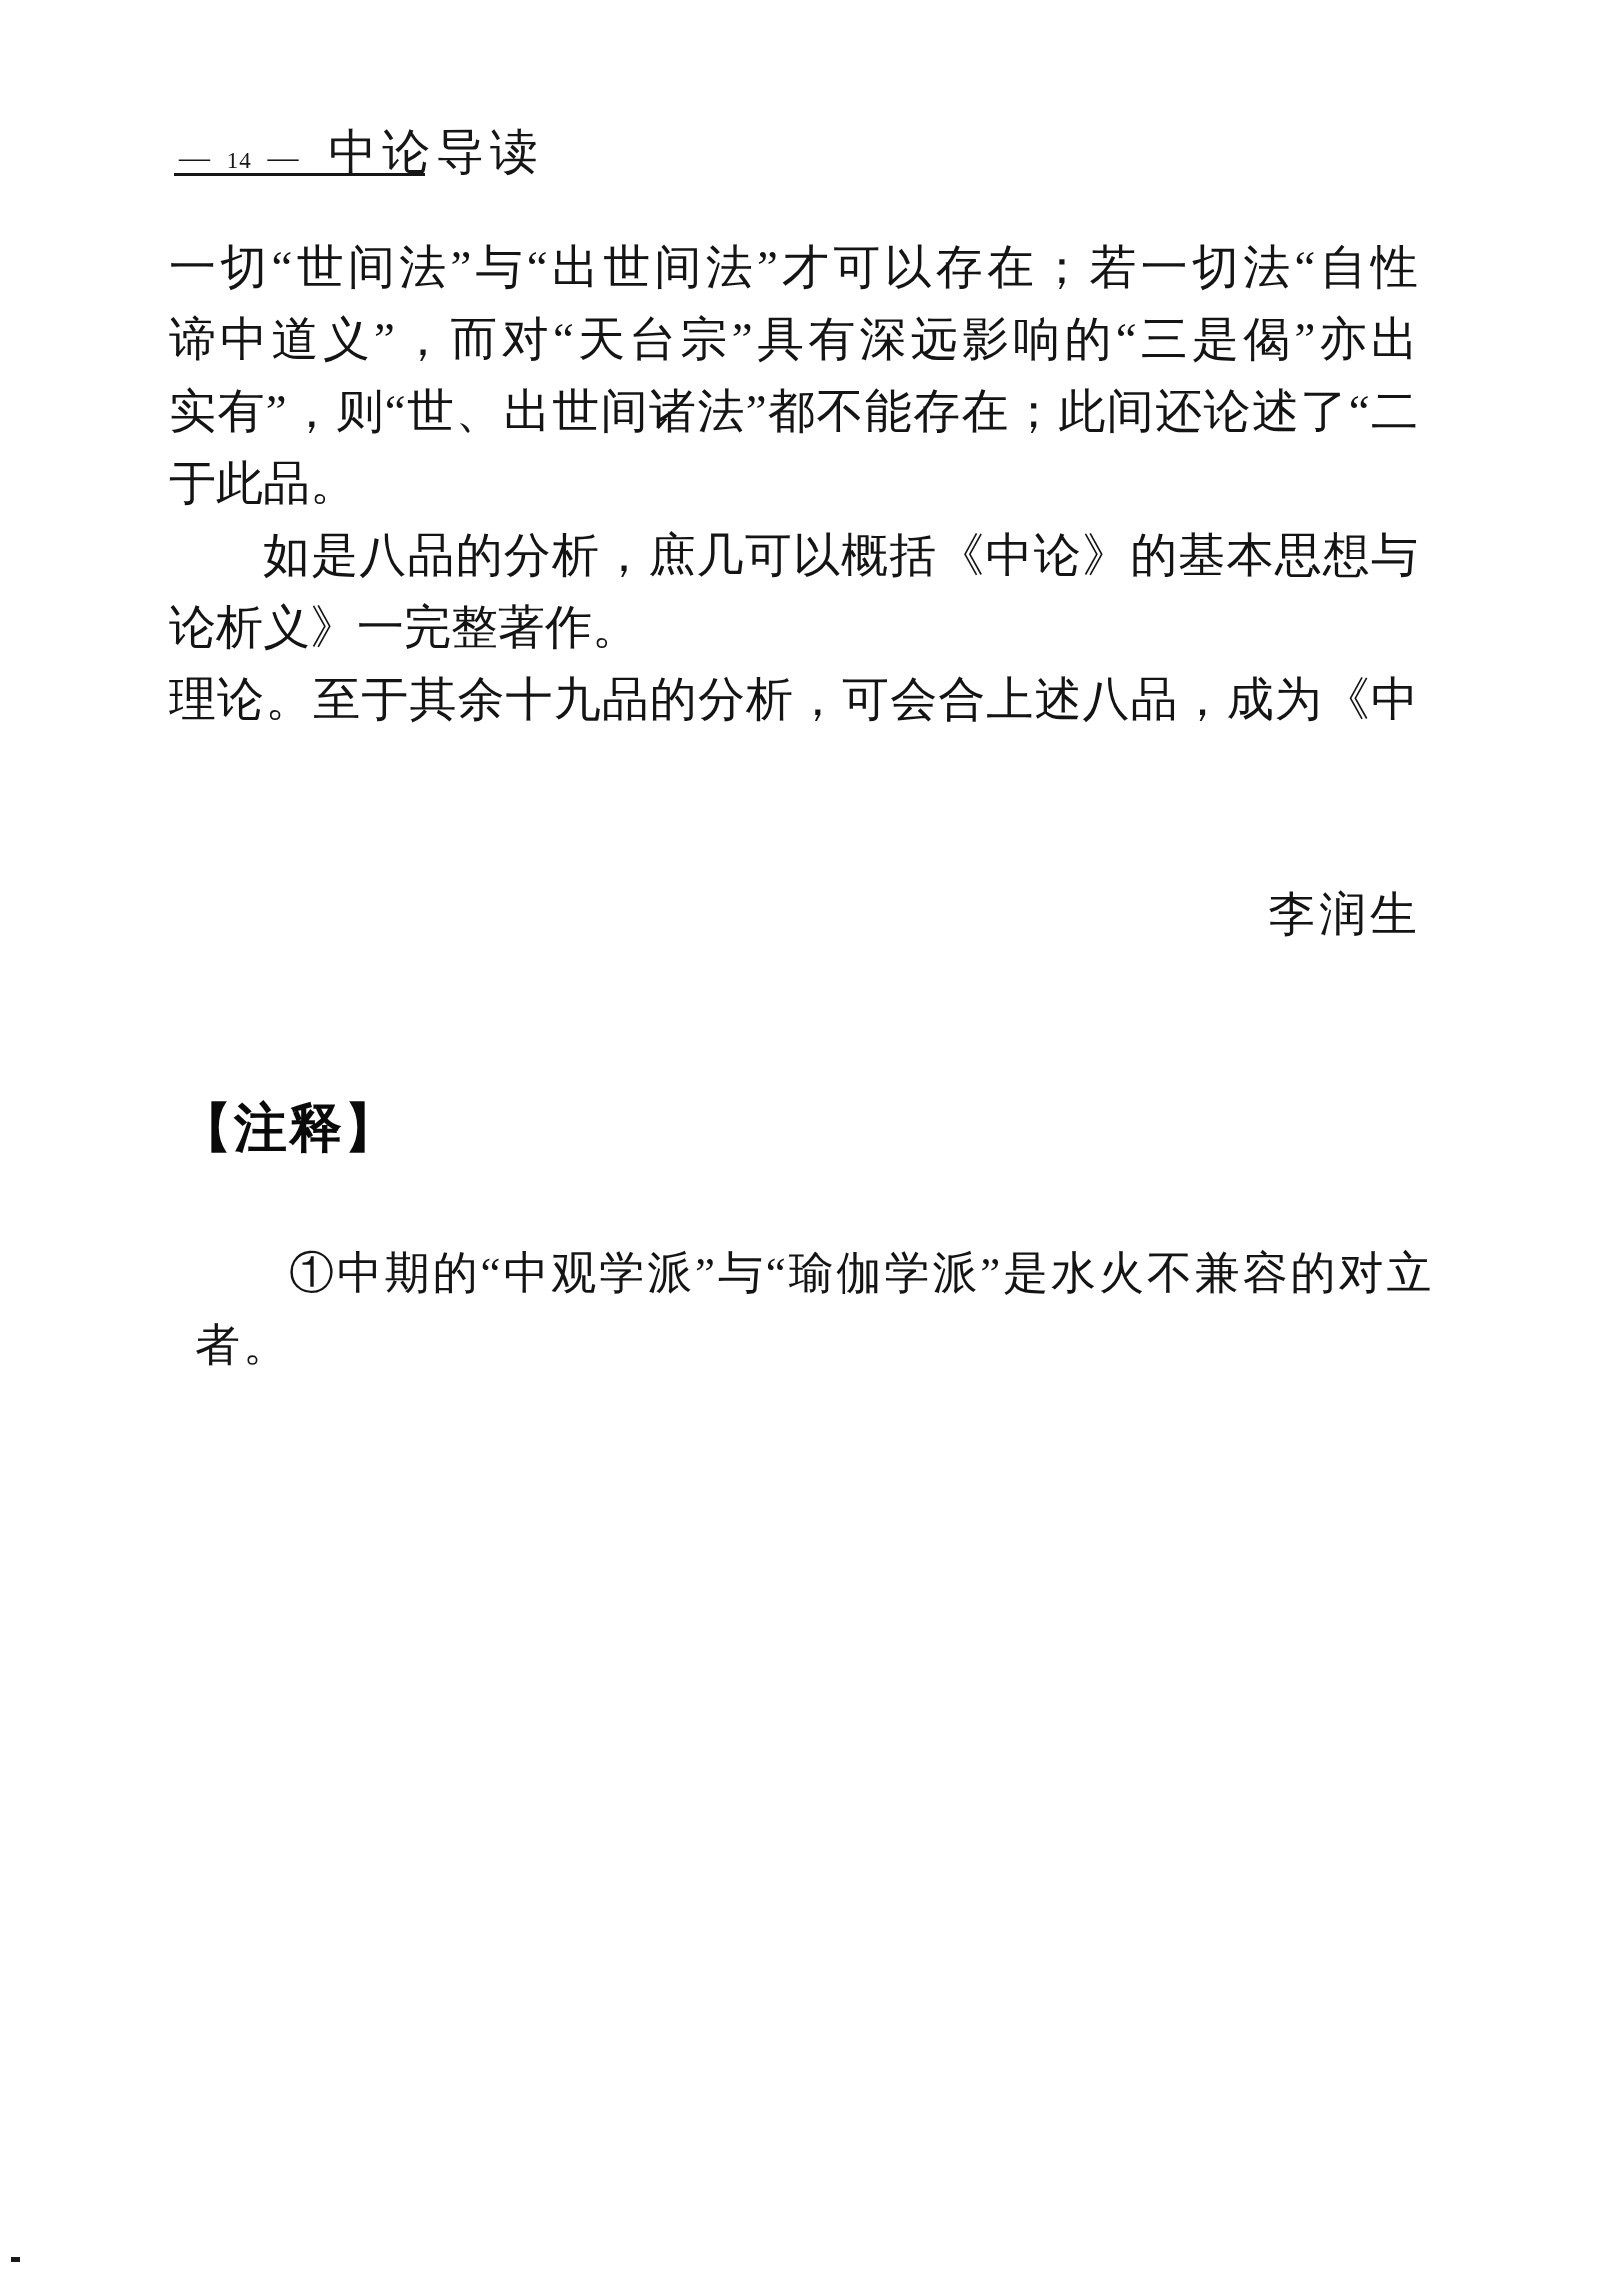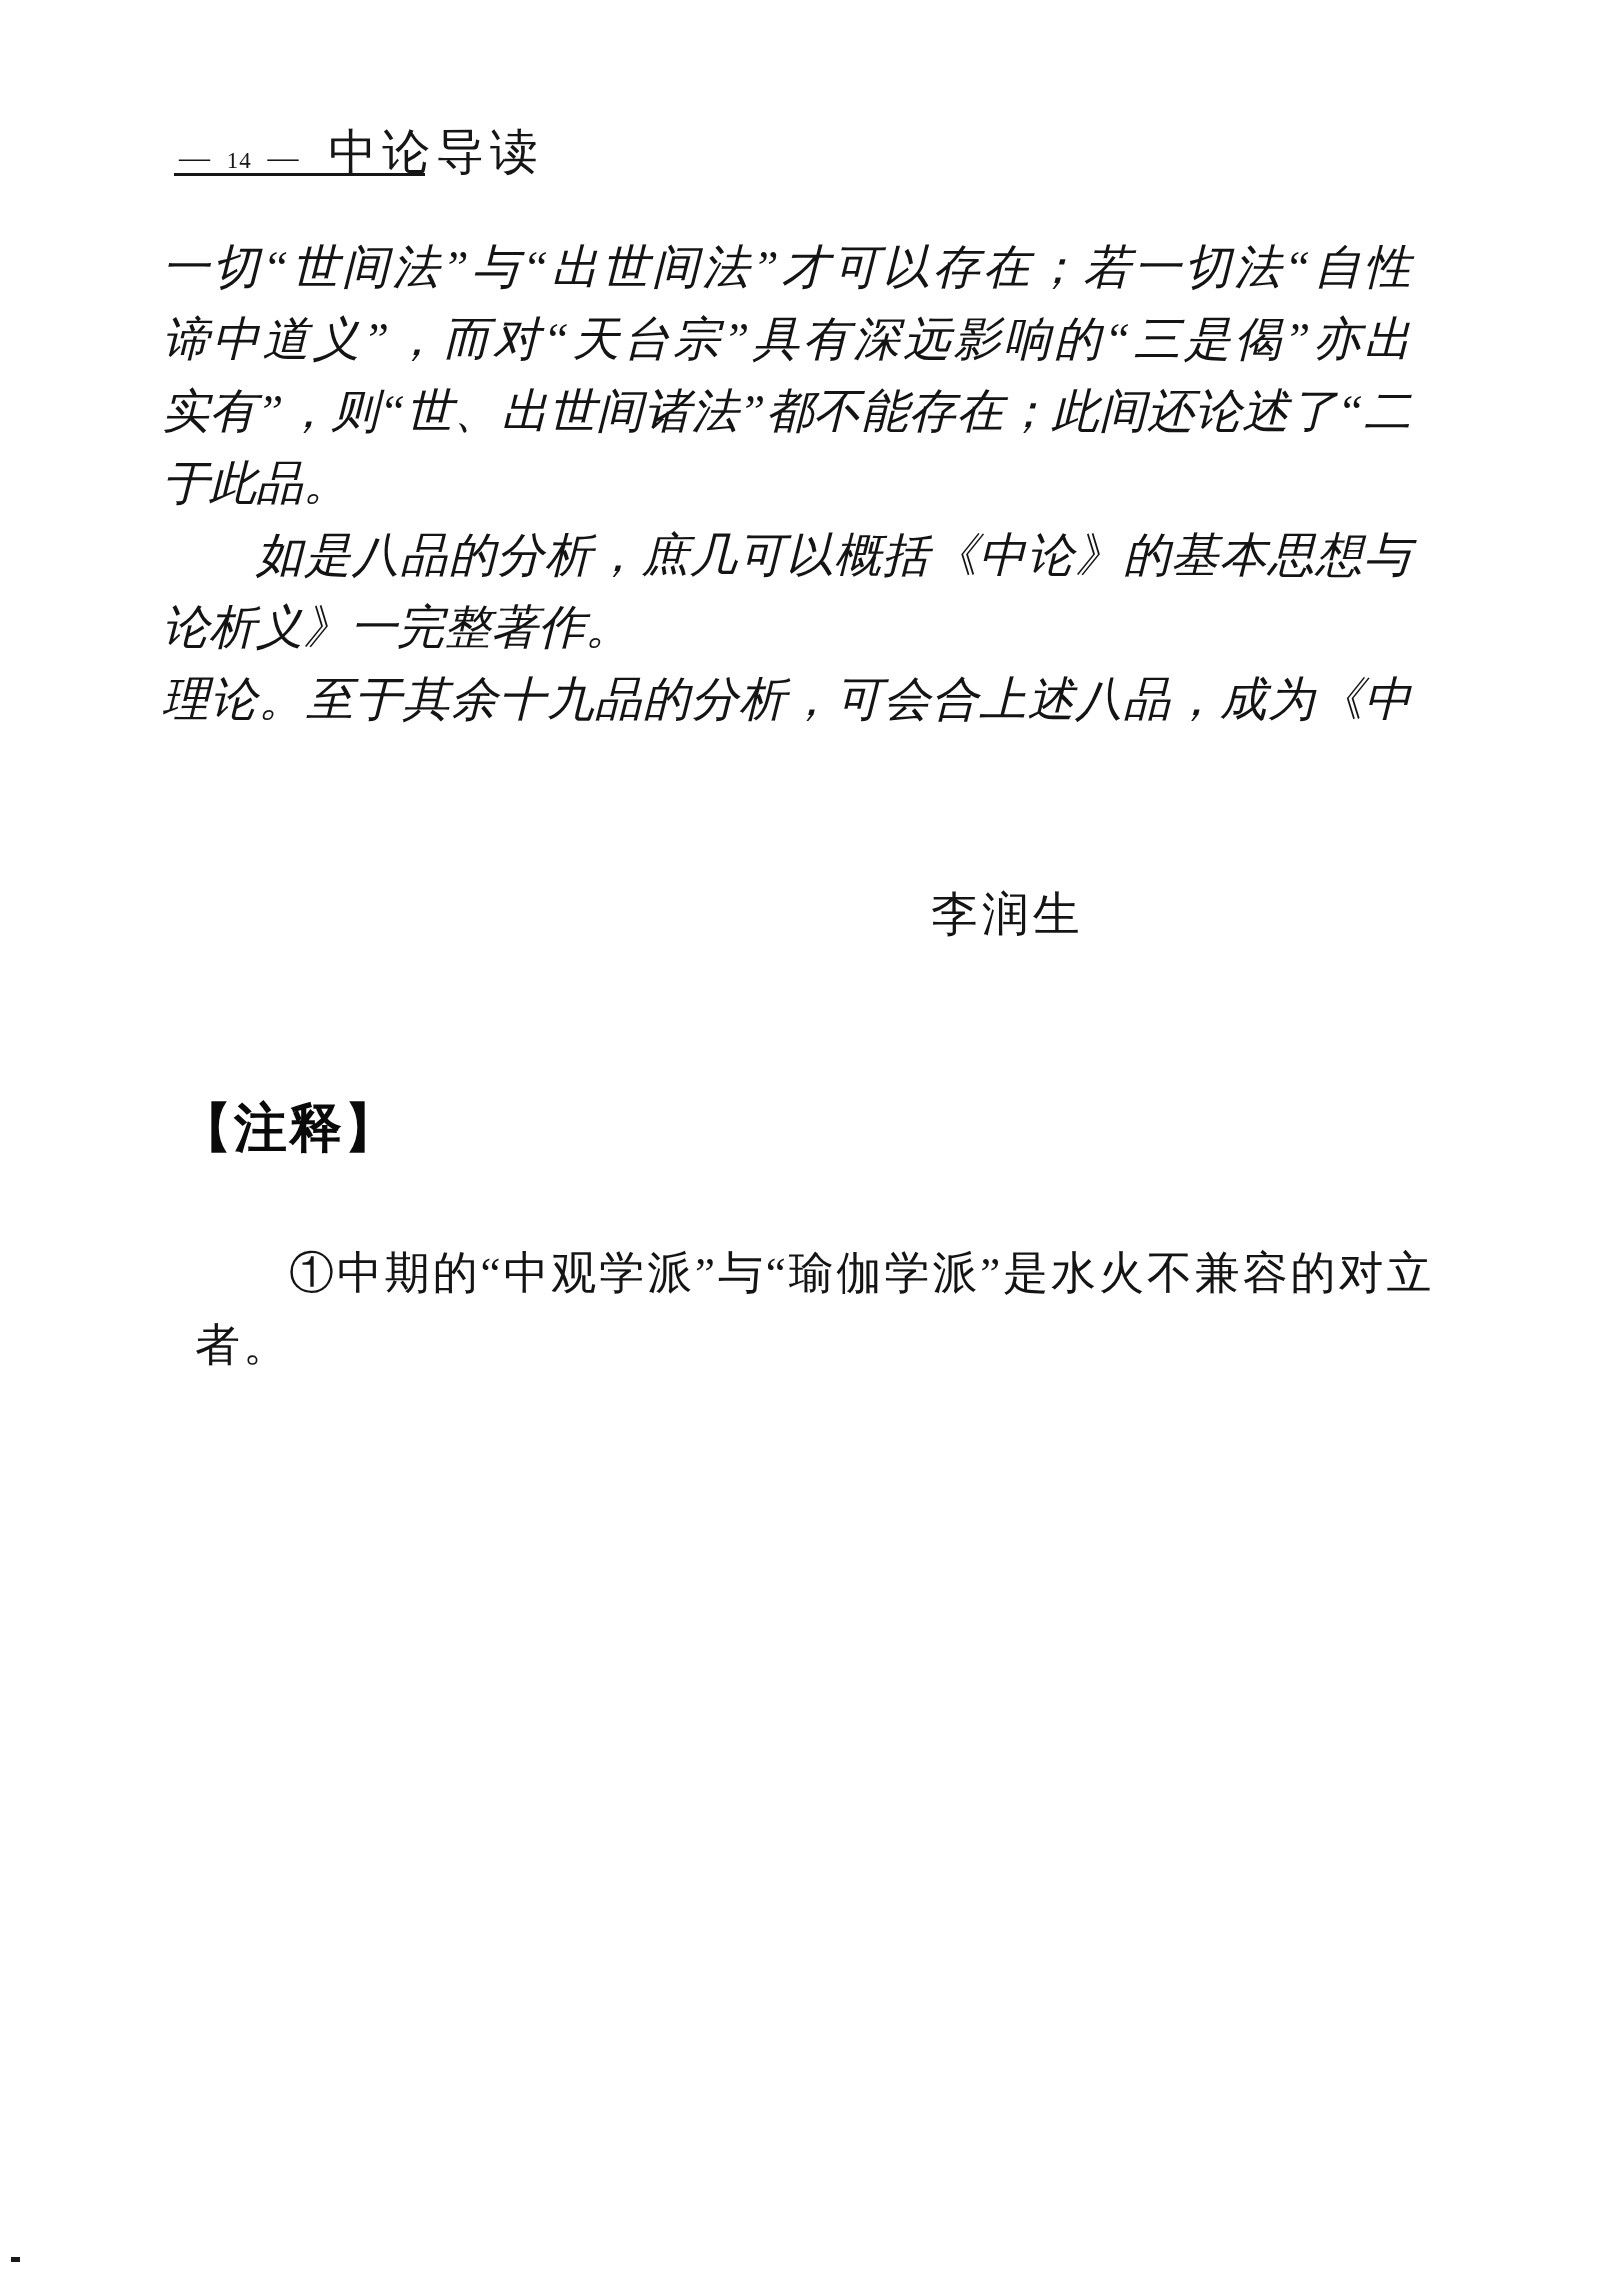--- a/index.html
+++ b/index.html
@@ -35,46 +35,45 @@
     top: 173px;
     left: 174px;
     width: 251px;
     height: 2.9px;
     background: #161616;
   }
   
   .body-text {
     position: absolute;
     top: 231px;
-    left: 162px;
+    left: 169px;
     width: 1249px;
     font-size: 47px;
     color: #141414;
-    font-style: italic;
   }
   .line {
     margin: 0;
     height: 72px;
     line-height: 72px;
     text-align: justify;
     text-align-last: justify;
     white-space: nowrap;
   }
   .line.end {
     text-align: center;
     text-align-last: left;
   }
   .line.indent { text-indent: 94px; }
   
   .signature {
     position: absolute;
     top: 877px;
     left: 931px;
     width: 490px;
-    text-align: left;
+    text-align: right;
     font-size: 47px;
     color: #141414;
   }
   .signature .sig-line {
     margin: 0;
     height: 74px;
     line-height: 74px;
     letter-spacing: 3.9px;
   }
   

